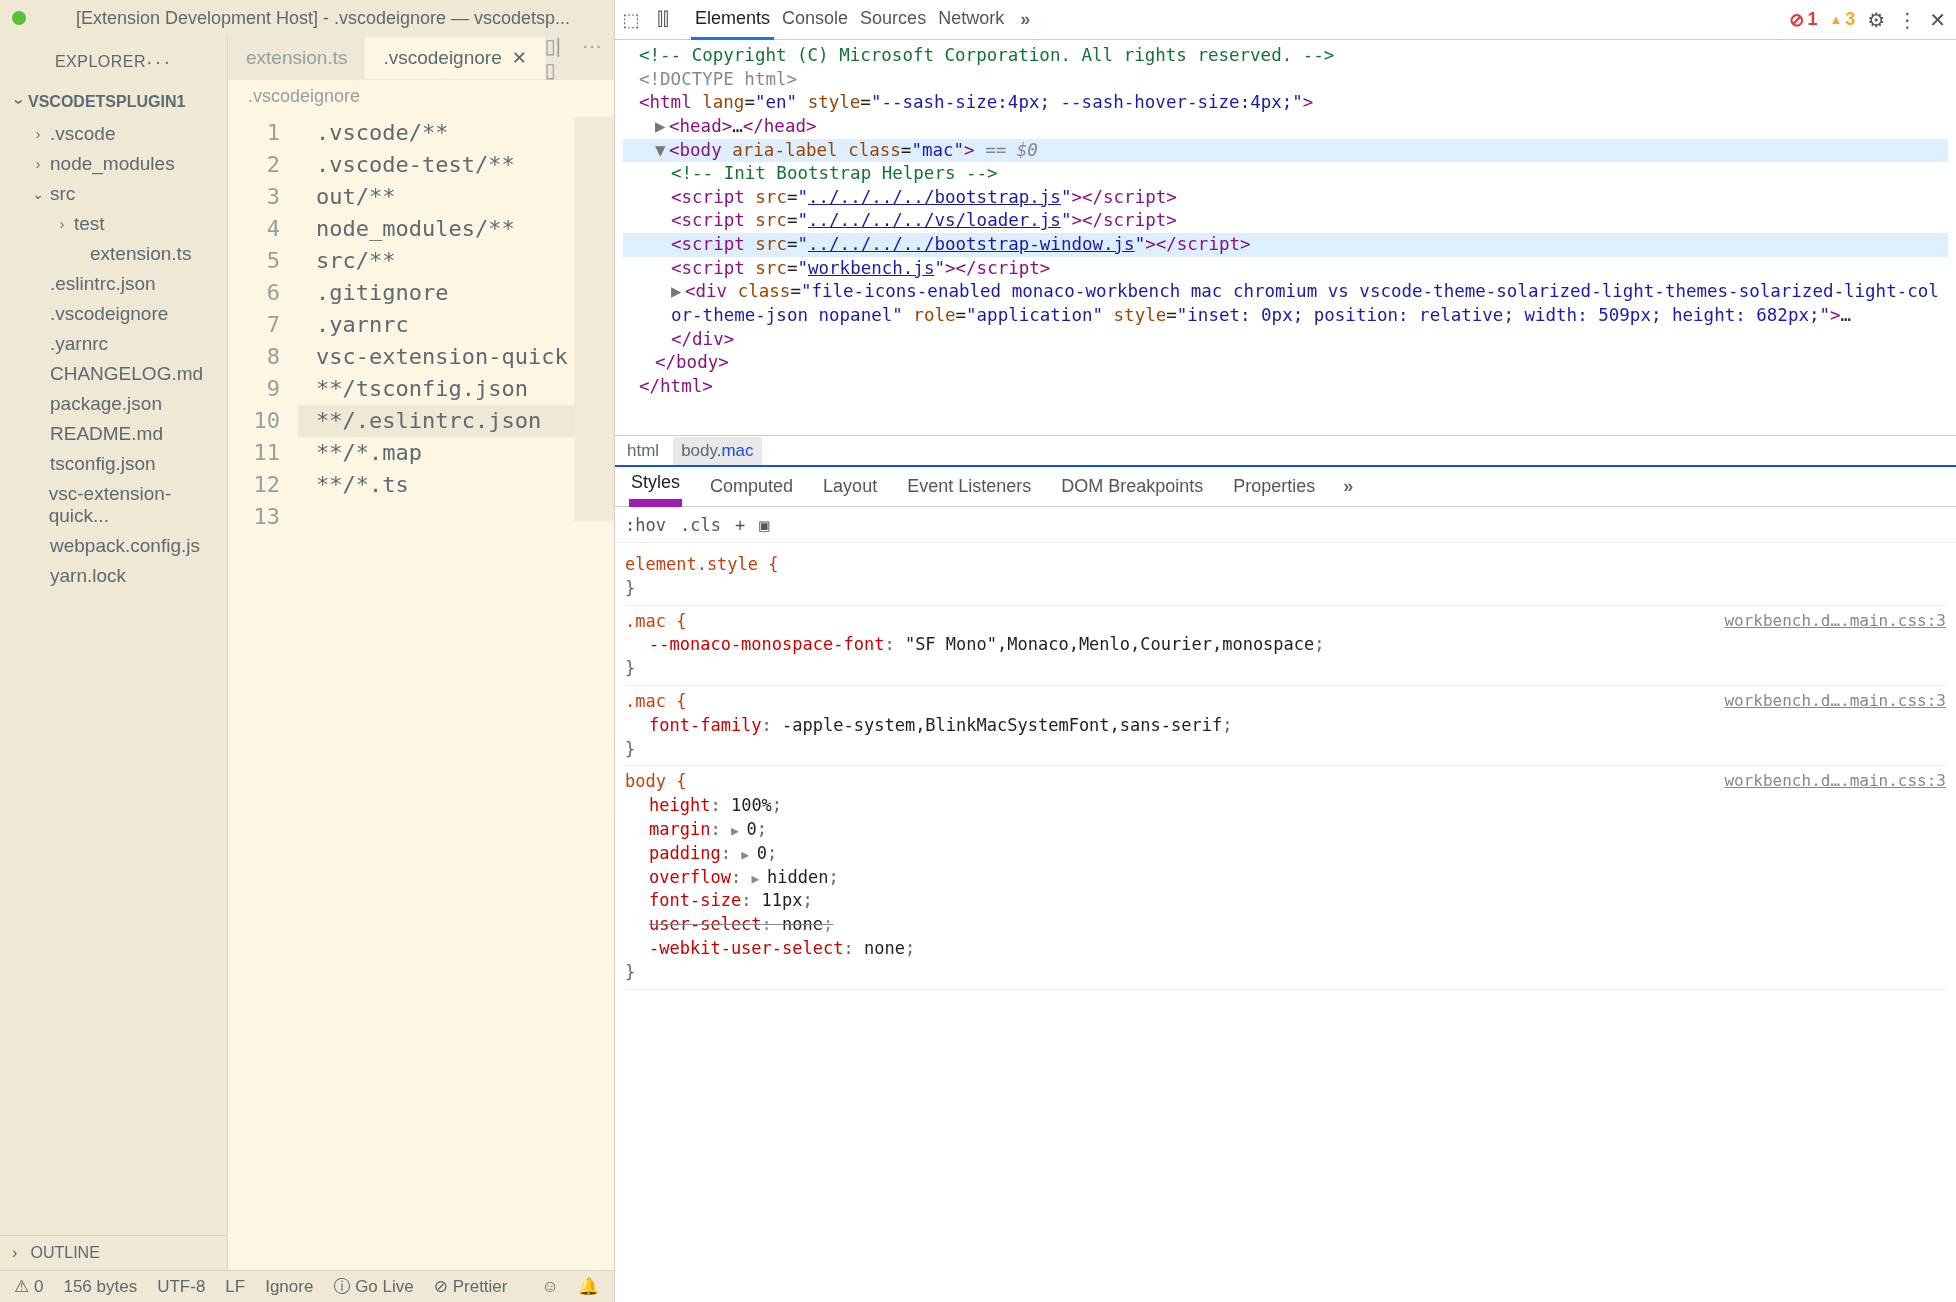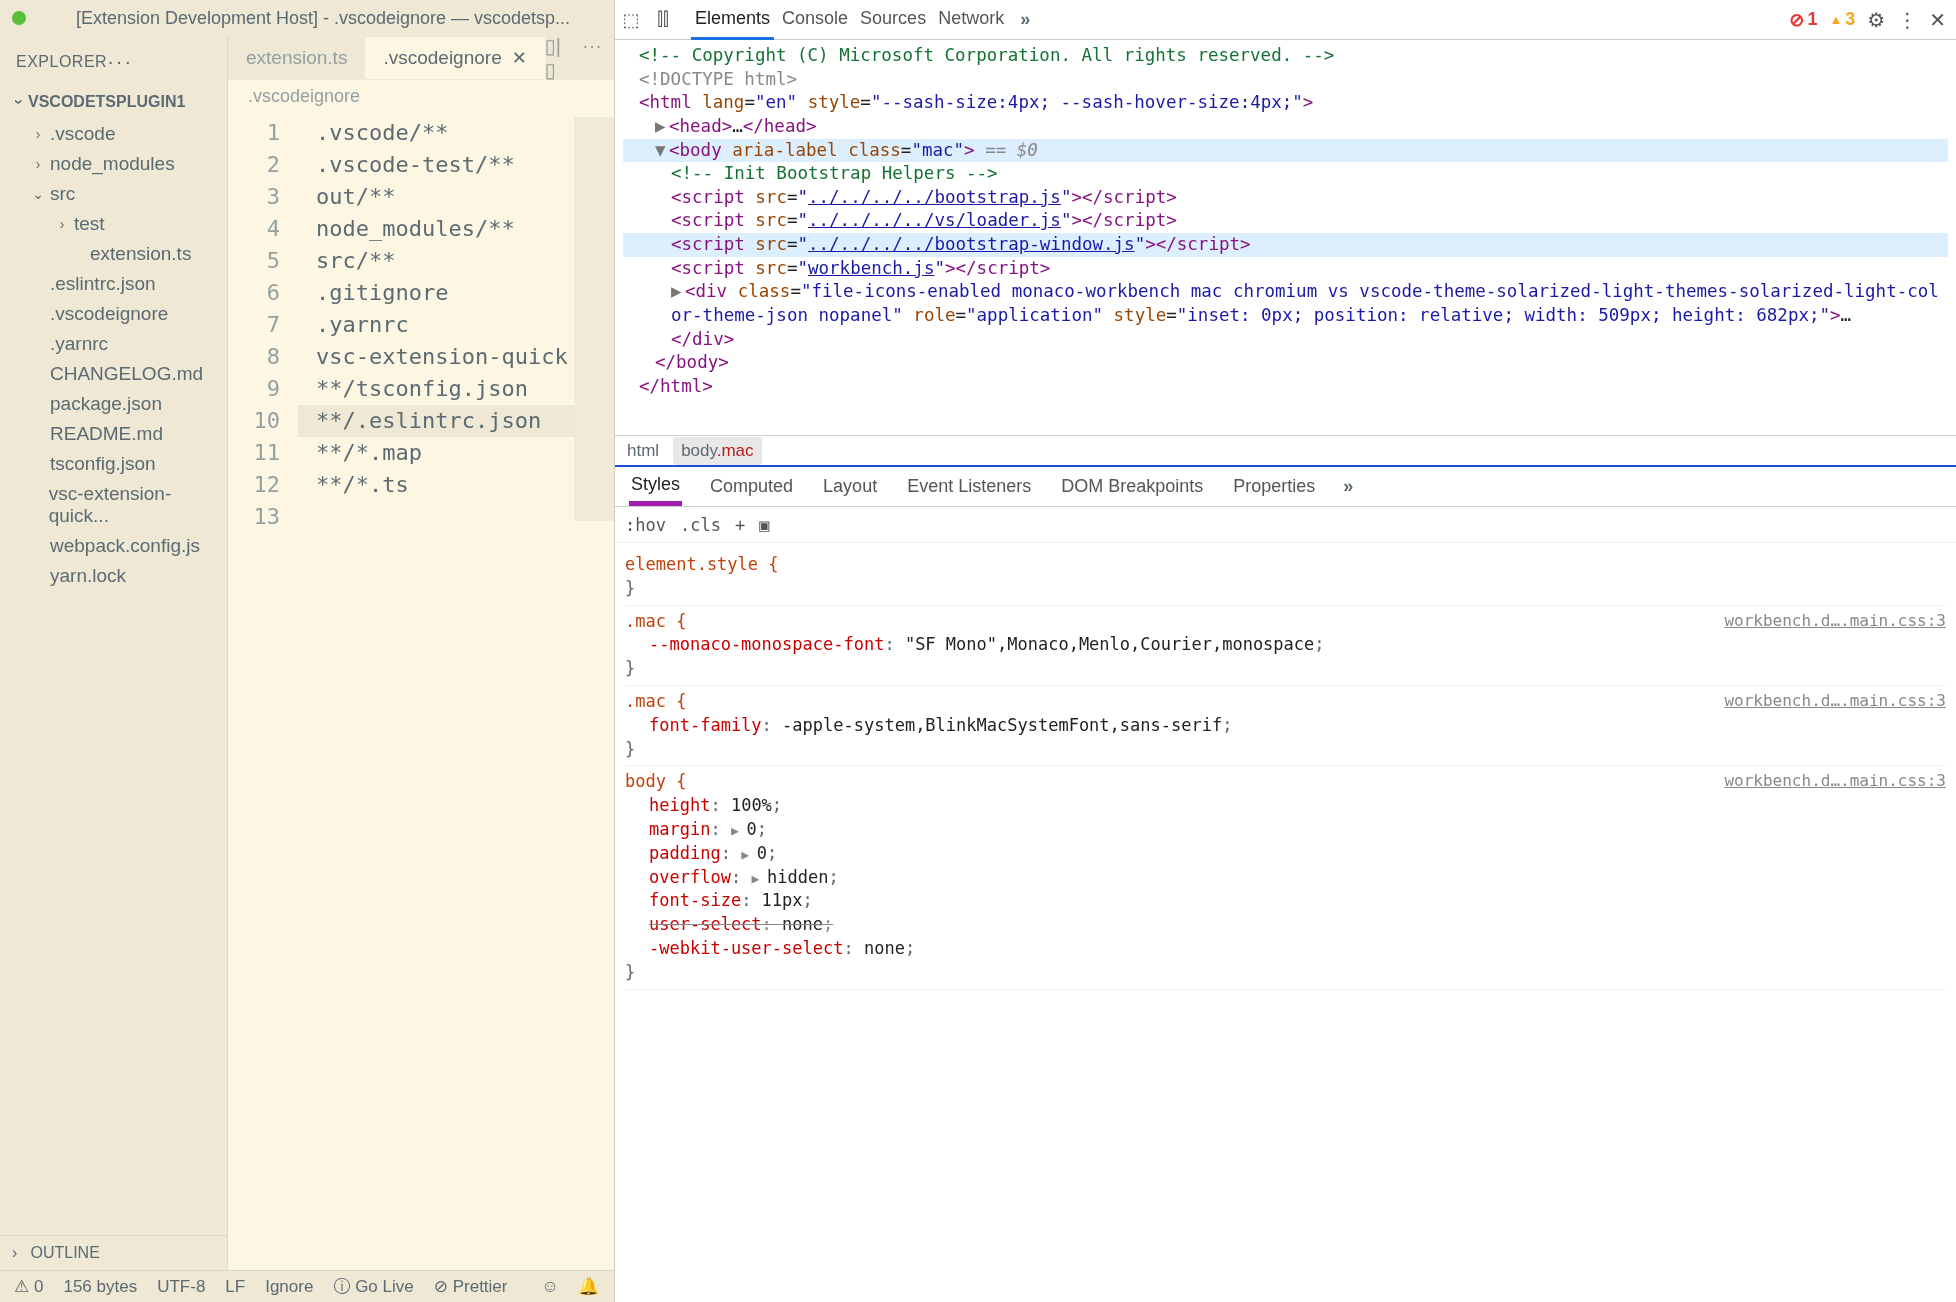--- a/index.html
+++ b/index.html
@@ -8,21 +8,21 @@
 .left-pane { width:614px; display:flex; flex-direction:column; background:#fdf6e3; }
 .right-pane { flex:1; display:flex; flex-direction:column; background:#fff; border-left:1px solid #ccc; }
 
 
 .titlebar { height:36px; display:flex; align-items:center; padding:0 12px; background:#eee8d5; font-size:18px; color:#5c6a72; }
 .traffic { width:14px; height:14px; border-radius:50%; background:#57c038; margin-right:18px; }
 .titlebar-text { flex:1; text-align:center; }
 
 .vscode-main { display:flex; flex:1; overflow:hidden; }
 .sidebar { width:228px; background:#eee8d5; display:flex; flex-direction:column; border-right:1px solid #ded8c4; }
-.sidebar-hdr { display:flex; align-items:center; justify-content:flex-start; padding:14px 16px; font-size:16px; letter-spacing:0.5px; color:#5c6a72; }
+.sidebar-hdr { display:flex; align-items:center; justify-content:center; padding:14px 16px; font-size:16px; letter-spacing:0.5px; color:#5c6a72; }
 .sidebar-hdr .dots { font-size:20px; letter-spacing:2px; }
 .tree-section { display:flex; align-items:center; padding:6px 10px; font-weight:700; font-size:16px; }
 .chev { width:18px; display:inline-block; text-align:center; transform:rotate(90deg); }
 .tree { padding:2px 0; }
 .tree-item { display:flex; align-items:center; padding:4px 10px; font-size:19px; color:#5c6a72; cursor:pointer; }
 .tree-item .chev2 { width:16px; display:inline-block; text-align:center; font-size:14px; margin-right:4px; }
 .indent1 { padding-left:30px; }
 .indent2 { padding-left:54px; }
 .indent3 { padding-left:70px; }
 .outline { padding:8px 12px; font-size:16px; border-top:1px solid #ddd6c1; margin-top:auto; }
@@ -58,25 +58,25 @@
 .gear { font-size:20px; color:#555; }
 
 .dom-panel { flex:0 0 auto; height:395px; overflow:auto; font-family:Menlo,Consolas,monospace; font-size:17.5px; line-height:1.35; padding:4px 8px; color:#222; }
 .dom-line { white-space:pre-wrap; word-break:break-all; }
 .dom-line.sel { background:#ddeeff; }
 .c-tag{ color:#881280; } .c-attr{ color:#994500; } .c-val{ color:#1a1aa6; } .c-comment{ color:#137333; } .c-doctype{ color:#888; } .c-link{ color:#1a1aa6; text-decoration:underline; } .c-eq{ color:#888; font-style:italic; }
 .tri { color:#777; display:inline-block; width:14px; }
 
 .crumbs { height:32px; border-top:1px solid #ccc; border-bottom:2px solid #1d4ed8; display:flex; align-items:center; padding:0 12px; font-size:17px; gap:14px; }
 .crumb-sel { background:#e8e8e8; padding:4px 8px; border-radius:2px; }
-.c-cls { color:#b91c1c; }
+.c-cls { color:#1d4ed8; }
 
 .style-tabs { height:40px; display:flex; align-items:center; gap:26px; padding:0 14px; font-size:18px; border-bottom:1px solid #ccc; }
 .style-tab { padding:6px 2px; cursor:pointer; color:#555; }
-.style-tab.active { border-bottom:5px solid #a21caf; color:#222; }
+.style-tab.active { border-bottom:8px solid #a21caf; color:#222; }
 
 .filter-row { height:36px; display:flex; align-items:center; border-bottom:1px solid #eee; padding:0 10px; font-size:17px; }
 .filter-input { flex:1; border:none; outline:none; font-size:17px; color:#888; }
 .filter-ctrls { display:flex; gap:14px; color:#555; font-family:Menlo,monospace; }
 
 .styles-panel { flex:1; overflow:auto; font-family:Menlo,Consolas,monospace; font-size:17px; line-height:1.4; padding:6px 10px; }
 .rule { border-bottom:1px solid #eee; padding:4px 0; }
 .rule-hdr { display:flex; justify-content:space-between; }
 .selector { color:#c2410c; }
 .src-link { color:#888; text-decoration:underline; font-size:16px; }

